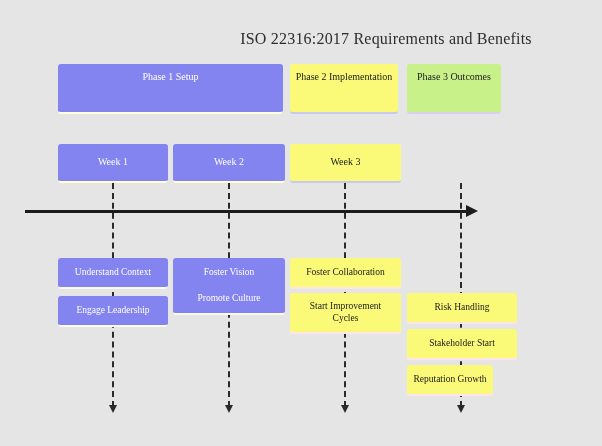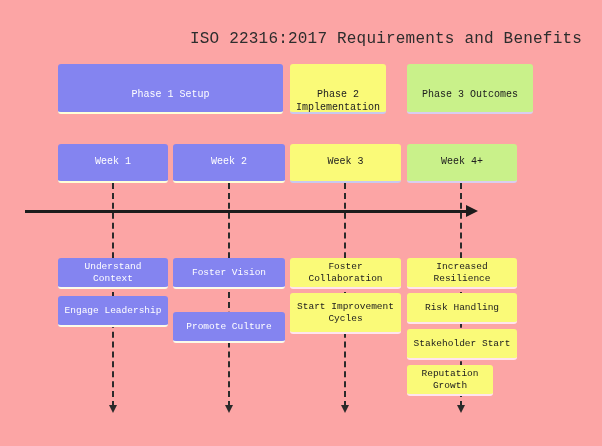--- a/index.html
+++ b/index.html
@@ -1,37 +1,37 @@
 <!DOCTYPE html>
 <html><head>
 <meta charset="utf-8">
 <style>
   html,body{margin:0;padding:0;background:#ffffff;}
   .stage{
     position:relative;
     width:602px;height:446px;
-    background:#fca5a5;
-    font-family:Liberation Mono, monospace;
+    background:#e5e5e5;
+    font-family:Liberation Serif, serif;
     overflow:hidden;
   }
   .title{
     position:absolute;left:170px;top:30px;width:432px;
     text-align:center;font-size:16px;font-weight:500;color:#2d2d2d;
     letter-spacing:0.2px;white-space:nowrap;
   }
   .box{
     position:absolute;box-sizing:border-box;border-radius:3px;
     text-align:center;line-height:1.25;
   }
   .purple{background:#8484f0;color:#ffffff;border-bottom:2px solid #ffffd8;}
   .purple.task{border-bottom-color:#fbfbea;}
   .yellow{background:#fafa78;color:#202020;border-bottom:2px solid #c9c9ef;}
   .yellow.task{border-bottom-color:#ffe4ee;}
   .green{background:#c9f18a;color:#202020;border-bottom:2px solid #d9cdf0;}
-  .phase{top:64px;height:50px;padding-top:25px;font-size:10px;}
+  .phase{top:64px;height:50px;padding-top:7px;font-size:10px;}
   .week{top:144px;height:39px;display:flex;align-items:center;justify-content:center;font-size:10px;}
   .task{display:flex;align-items:center;justify-content:center;font-size:9.5px;padding:2px 6px;}
   .vline{
     position:absolute;top:183px;height:224px;width:0;
     border-left:2px dashed #2a2a2a;
   }
   .varrow{
     position:absolute;top:405px;width:0;height:0;
     border-left:4px solid transparent;border-right:4px solid transparent;
     border-top:8px solid #2a2a2a;
@@ -59,35 +59,33 @@
   <div class="vline" style="left:460px"></div>
   <div class="varrow" style="left:109px"></div>
   <div class="varrow" style="left:225px"></div>
   <div class="varrow" style="left:341px"></div>
   <div class="varrow" style="left:457px"></div>
 
   <div class="hline"></div>
   <div class="harrow"></div>
 
   <div class="box purple phase" style="left:58px;width:225px">Phase 1 Setup</div>
-  <div class="box yellow phase" style="left:290px;width:96px">Phase 2 Implementation</div>
-  <div class="box green phase" style="left:407px;width:126px">Phase 3 Outcomes</div>
+  <div class="box yellow phase" style="left:290px;width:108px">Phase 2 Implementation</div>
+  <div class="box green phase" style="left:407px;width:94px">Phase 3 Outcomes</div>
 
   <div class="box purple week" style="left:58px;width:110px">Week 1</div>
   <div class="box purple week" style="left:173px;width:112px">Week 2</div>
   <div class="box yellow week" style="left:290px;width:111px">Week 3</div>
-  <div class="box green week" style="left:407px;width:110px">Week 4+</div>
 
   <div class="box purple task" style="left:58px;top:296px;width:110px;height:31px">Engage Leadership</div>
   <div class="box purple task" style="left:58px;top:258px;width:110px;height:31px">Understand Context</div>
 
   <div class="box purple task" style="left:173px;top:258px;width:112px;height:31px">Foster Vision</div>
-  <div class="box purple task" style="left:173px;top:312px;width:112px;height:31px">Promote Culture</div>
+  <div class="box purple task" style="left:173px;top:284px;width:112px;height:31px">Promote Culture</div>
 
   <div class="box yellow task" style="left:290px;top:293px;width:111px;height:41px">Start Improvement Cycles</div>
   <div class="box yellow task" style="left:290px;top:258px;width:111px;height:31px">Foster Collaboration</div>
 
-  <div class="box yellow task" style="left:407px;top:258px;width:110px;height:31px">Increased Resilience</div>
   <div class="box yellow task" style="left:407px;top:293px;width:110px;height:31px">Risk Handling</div>
   <div class="box yellow task" style="left:407px;top:329px;width:110px;height:31px">Stakeholder Start</div>
   <div class="box yellow task" style="left:407px;top:365px;width:86px;height:31px">Reputation Growth</div>
 
 </div>
 
 </body></html>

